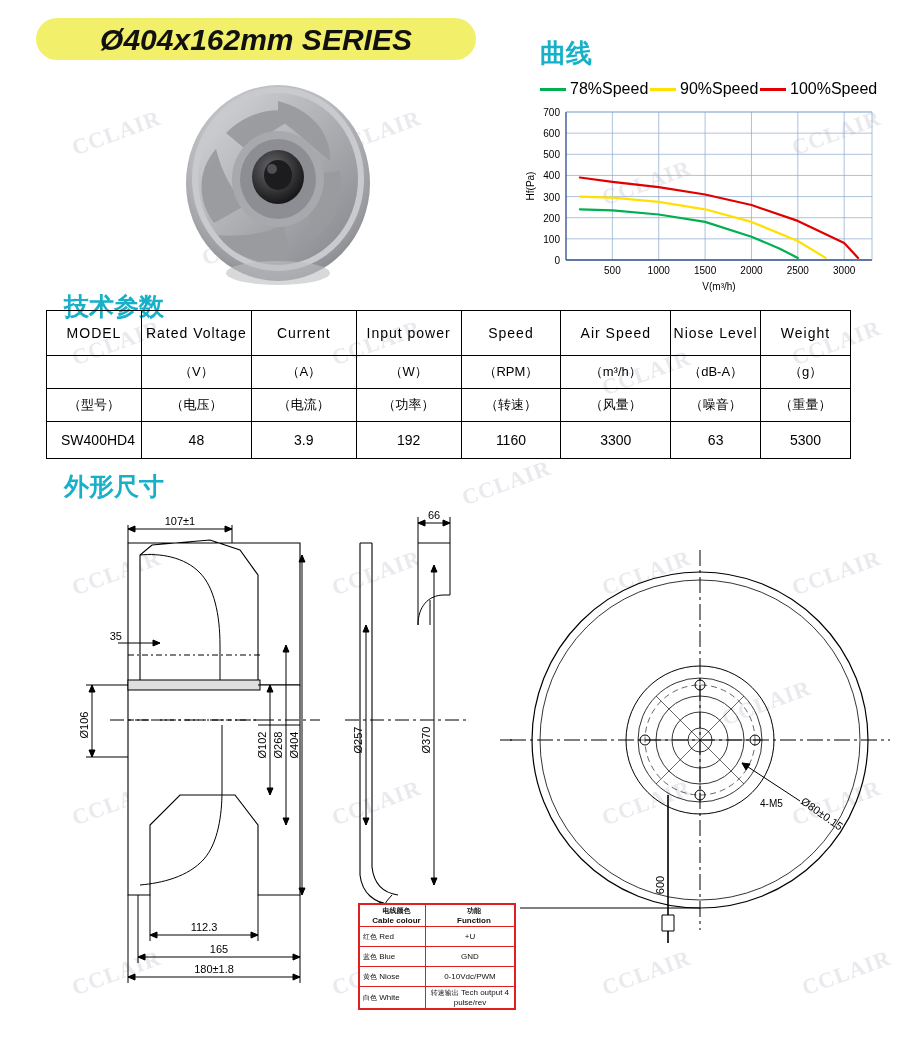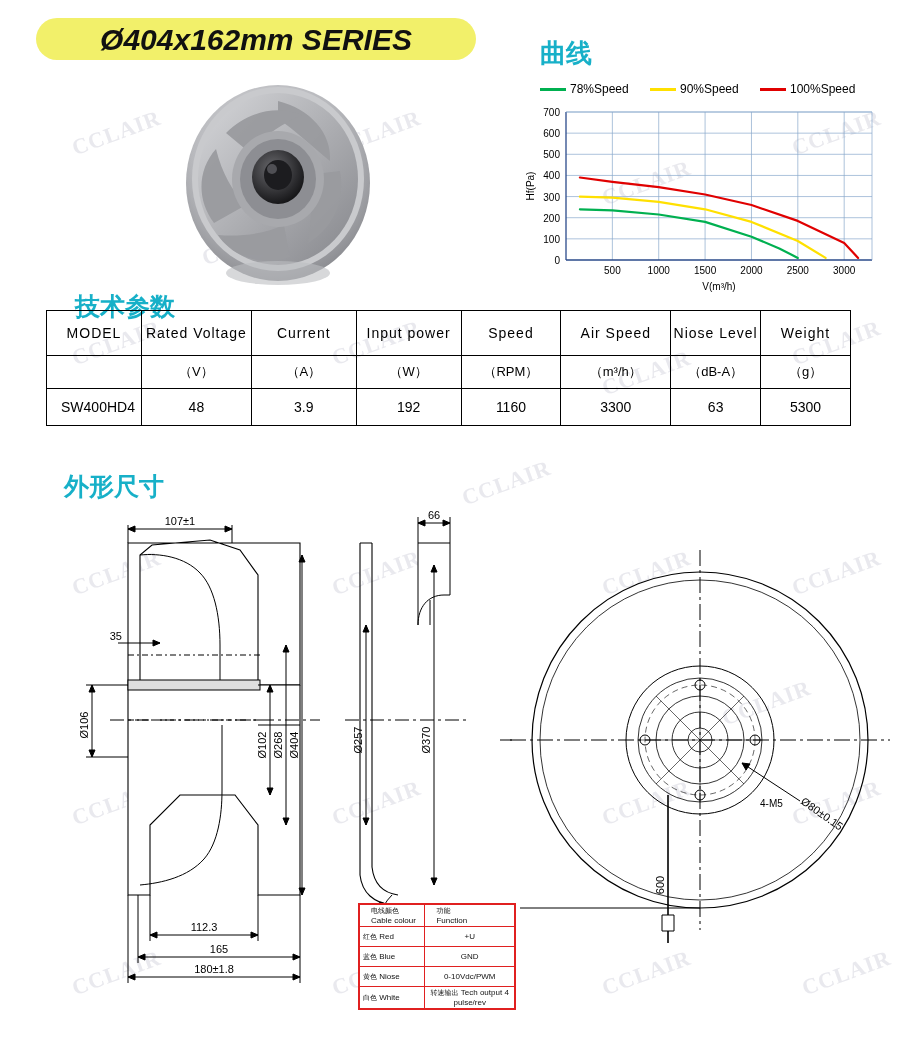--- a/index.html
+++ b/index.html
@@ -27,31 +27,31 @@
 
   
   #fan-photo{position:absolute;left:170px;top:75px;width:220px;height:215px;}
   #fan-photo svg{display:block;}
 
   
   #curve-title{
     position:absolute;left:540px;top:36px;font-size:26px;font-weight:bold;
     color:#17b0c8;font-family:"DejaVu Sans",sans-serif;
   }
-  #legend{position:absolute;left:520px;top:80px;width:360px;height:18px;font-size:12px;}
+  #legend{position:absolute;left:520px;top:80px;width:360px;height:18px;font-size:16px;}
   .lg{position:absolute;top:0;height:18px;line-height:18px;white-space:nowrap;}
   .lg i{display:inline-block;width:26px;height:3px;vertical-align:middle;margin-right:4px;}
   #chart-area{position:absolute;left:520px;top:100px;width:370px;height:200px;}
 
   
   .sec-head{
     position:absolute;font-size:25px;font-weight:bold;color:#17b0c8;
     font-family:"DejaVu Sans",sans-serif;
   }
-  #params-head{left:75px;top:290px;}
+  #params-head{left:64px;top:290px;}
   #dims-head{left:64px;top:470px;}
 
   
   #param-table{
     position:absolute;left:46px;top:310px;width:805px;border-collapse:collapse;
     font-size:13px;
   }
   #param-table td{
     border:1px solid #000;text-align:center;vertical-align:middle;
     padding:2px 2px;height:22px;color:#000;
@@ -66,21 +66,21 @@
   #drawing svg{display:block;}
 
   
   #cable-table{
     position:absolute;left:358px;top:903px;width:158px;border:2px solid #e02020;
     border-collapse:collapse;font-size:8px;background:#fff;
   }
   #cable-table td{border:1px solid #e02020;color:#111;padding:1px 3px;height:17px;}
   #cable-table td.c1{width:62px;}
   #cable-table td.c2{width:90px;text-align:center;}
-  #cable-table tr.head td{text-align:left;font-weight:normal;padding-left:11px;}
+  #cable-table tr.head td{text-align:center;font-weight:bold;padding-left:11px;}
   .cn{font-size:7px;}
 </style>
 </head>
 <body>
 
 <div id="watermarks">
     <div class="wm" style="left: 70px; top: 120px;">CCLAIR</div>
     <div class="wm" style="left: 330px; top: 120px;">CCLAIR</div>
     <div class="wm" style="left: 600px; top: 170px;">CCLAIR</div>
     <div class="wm" style="left: 790px; top: 120px;">CCLAIR</div>
@@ -210,20 +210,30 @@
   <tr class="r2">
     <td></td>
     <td>（V）</td>
     <td>（A）</td>
     <td>（W）</td>
     <td>（RPM）</td>
     <td>（m³/h）</td>
     <td>（dB-A）</td>
     <td>（g）</td>
   </tr>
+  <tr class="r3">
+    <td>（型号）</td>
+    <td>（电压）</td>
+    <td>（电流）</td>
+    <td>（功率）</td>
+    <td>（转速）</td>
+    <td>（风量）</td>
+    <td>（噪音）</td>
+    <td>（重量）</td>
+  </tr>
   <tr class="r4">
     <td class="model-cell">SW400HD4</td>
     <td>48</td>
     <td>3.9</td>
     <td>192</td>
     <td>1160</td>
     <td>3300</td>
     <td>63</td>
     <td>5300</td>
   </tr>

